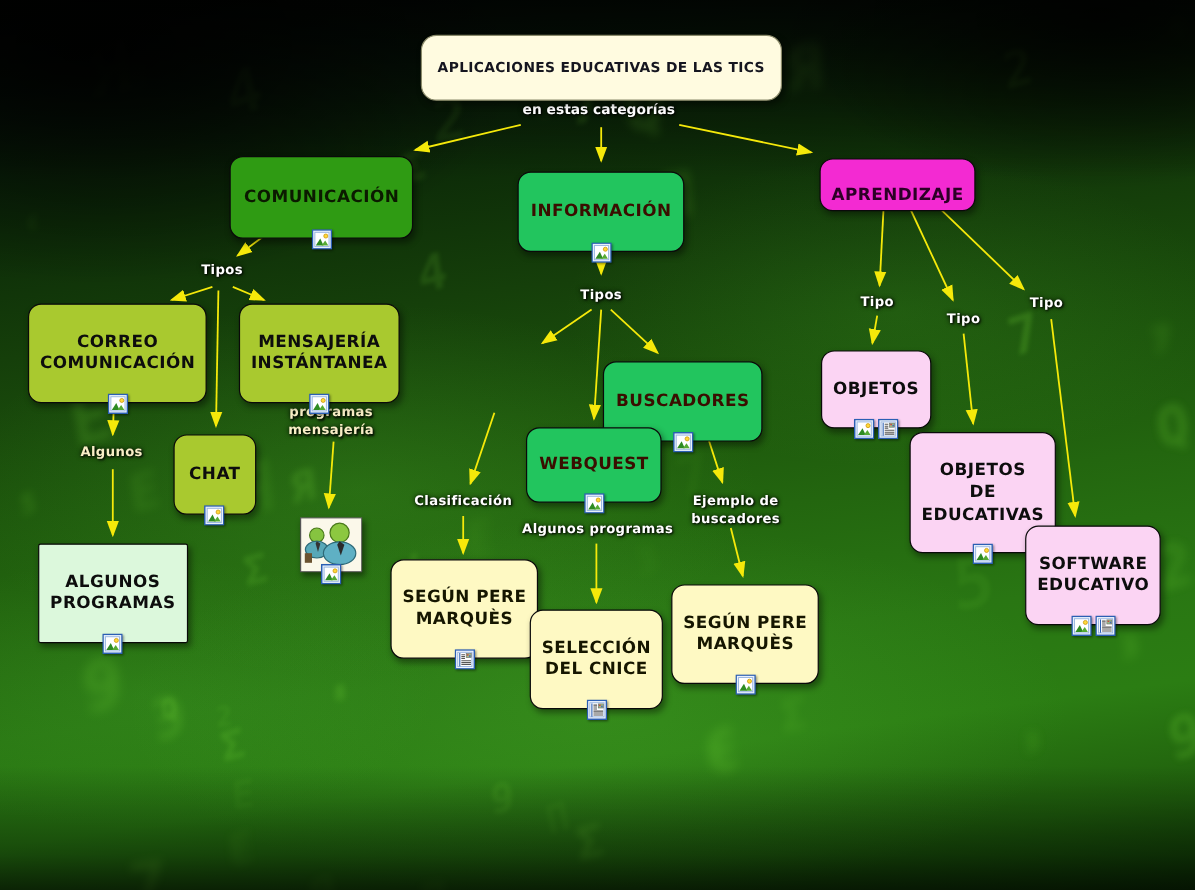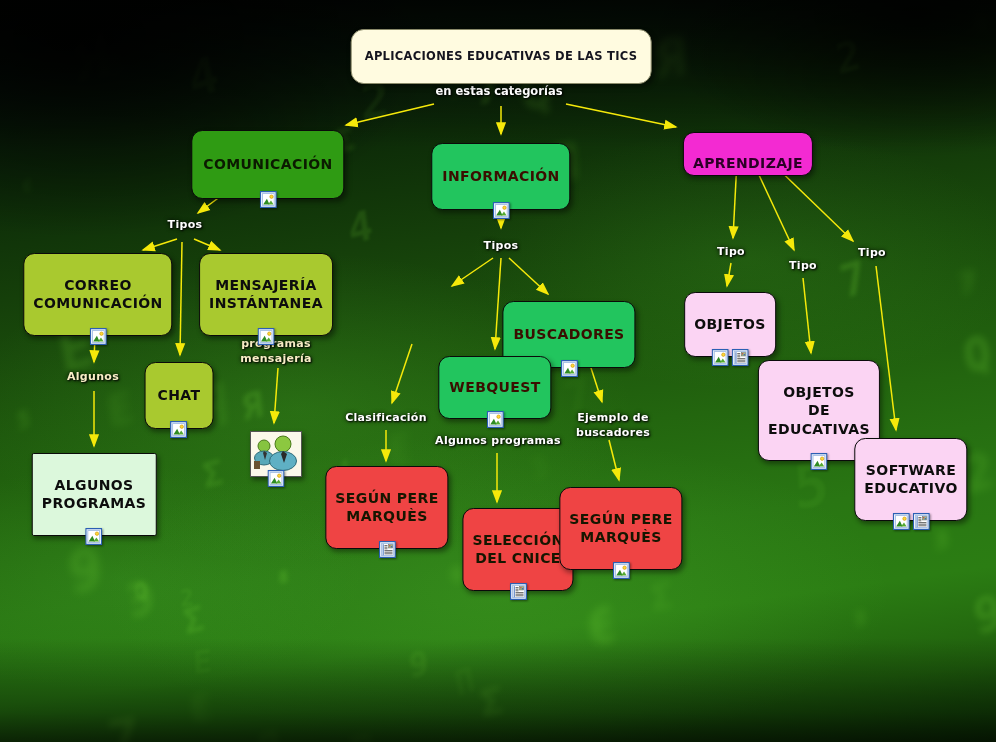--- a/index.html
+++ b/index.html
@@ -40,21 +40,21 @@
   
   .node{position:absolute;transform:translateX(-50%);z-index:6;
     border:1.6px solid #0a0a0a;border-radius:11px;padding:4px 9px;
     font-weight:bold;font-size:14px;line-height:1.3;text-align:center;color:#0d0d0d;
     white-space:pre-line;letter-spacing:.4px;box-shadow:2px 3px 5px rgba(0,0,0,.4);}
   .title-node{background:#fffbe0;border:1.4px solid #8a8a6a;border-radius:13px;
     padding:19px 13px;color:#15151f;font-size:11.5px;letter-spacing:.3px;}
   .green{background:#2f9b13;color:#0b1a00;padding:6px 11px;}
   .lime{background:#a9c92f;}
   .orange{background:#22c55e;color:#3a0e00;padding:5px 10px;}
-  .gold{background:#ef4444;color:#161600;}
+  .gold{background:#fef9c3;color:#161600;}
   .magenta{background:#f32ad2;color:#2c0026;padding:3px 9px;}
   .pink{background:#fbd4f3;}
   .mint{background:#dcf8dc;border-radius:2px;border-width:1.2px;}
   .root-note{position:absolute;transform:translateX(-50%);z-index:5;font-weight:bold;
     font-size:11.5px;line-height:1.4;color:#fff;text-align:center;white-space:pre-line;
     text-shadow:1px 1px 2px #000,0 0 4px rgba(0,0,0,.85);}
 
   .icons{position:absolute;left:50%;bottom:-10px;transform:translateX(-50%);
     display:flex;gap:3px;z-index:7;}
   .ic{width:17px;height:17px;display:block;filter:drop-shadow(1px 1px 1px rgba(0,0,0,.45));}
@@ -307,21 +307,21 @@
   <div class="node gold" style="left:387px;top:466px">
     <span>SEGÚN PERE
 MARQUÈS</span>
     <span class="icons">
       <span class="ic"><svg width="17" height="17" viewBox="0 0 17 17">
             <use href="#def-document-icon"></use>
           </svg></span>
     </span>
   </div>
 
-  <div class="node gold" style="left:518px;top:508px">
+  <div class="node gold" style="left:497px;top:508px">
     <span>SELECCIÓN
 DEL CNICE</span>
     <span class="icons">
       <span class="ic"><svg width="17" height="17" viewBox="0 0 17 17">
             <use href="#def-document-icon"></use>
           </svg></span>
     </span>
   </div>
 
   <div class="node gold" style="left:621px;top:487px">

